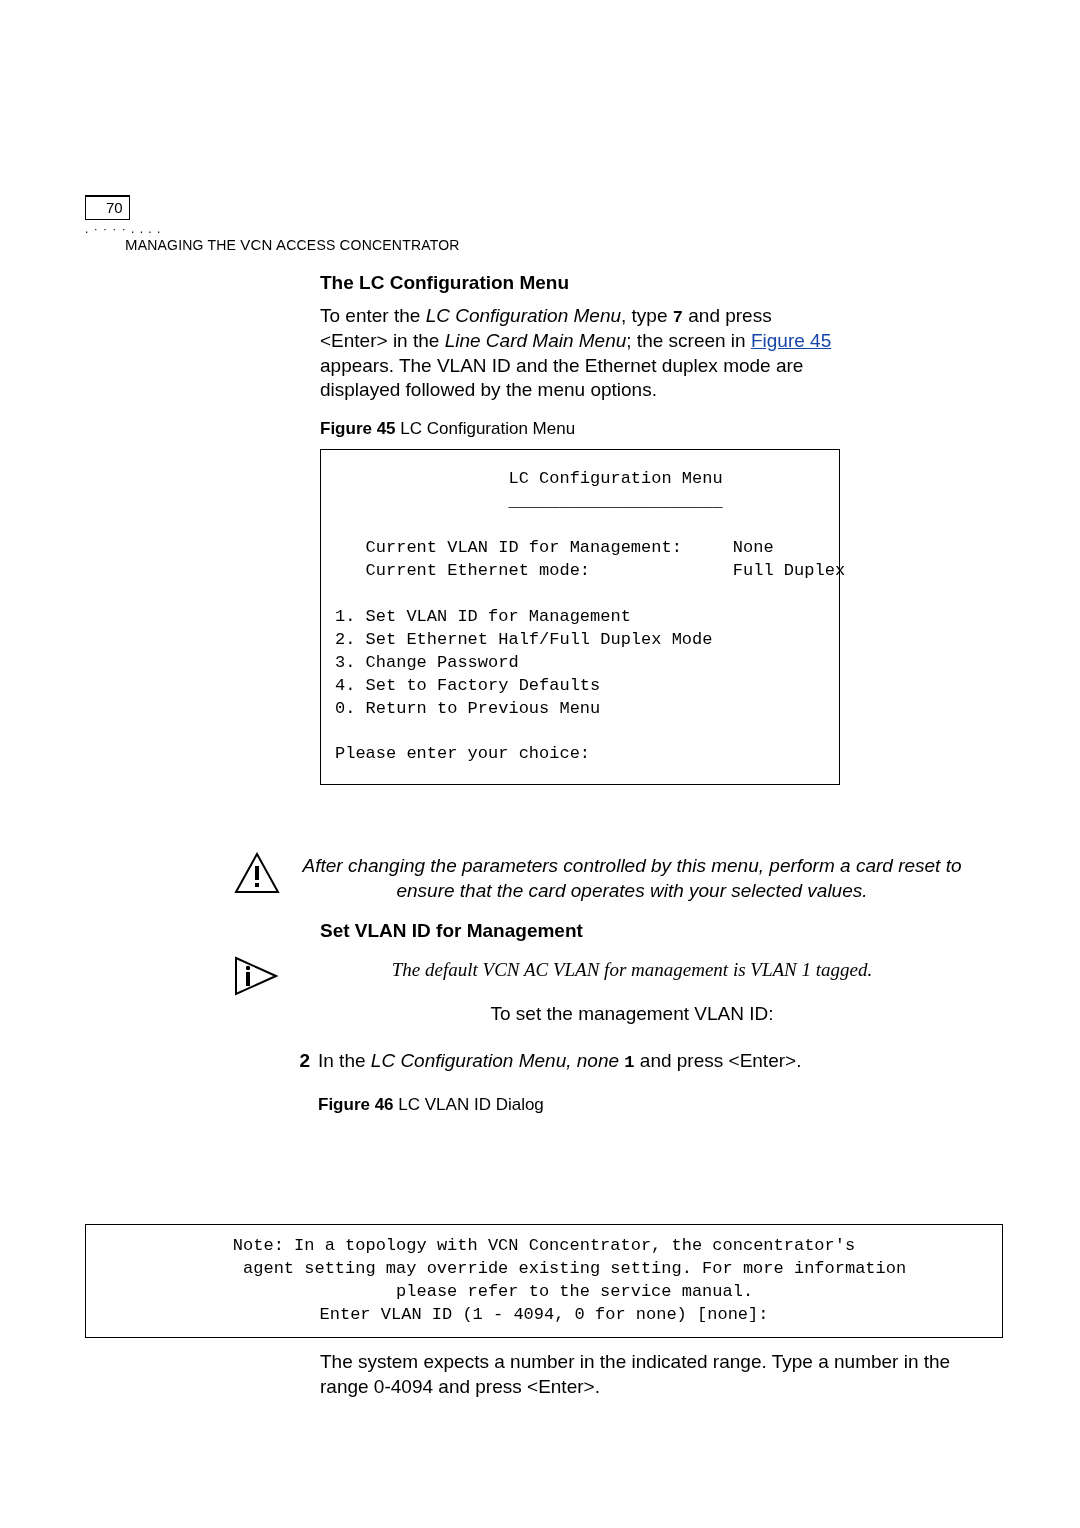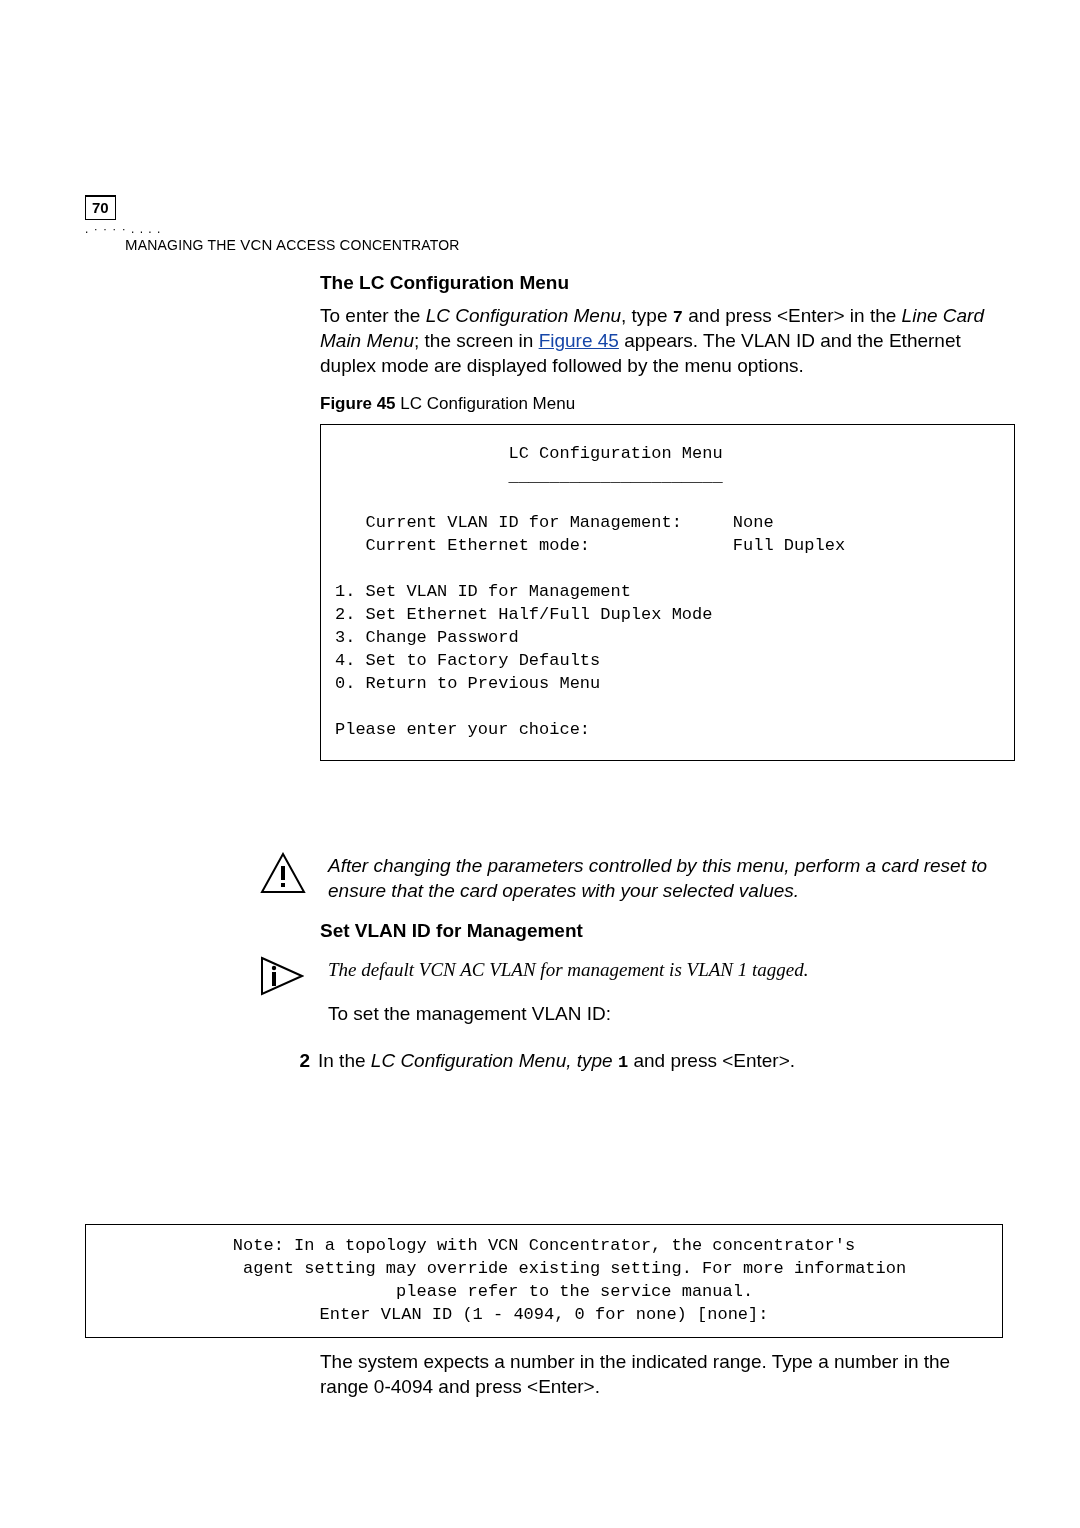--- a/index.html
+++ b/index.html
@@ -11,23 +11,23 @@
     color: #000;
     background: #fff;
     position: relative;
   }
   .page-num-box {
     position: absolute;
     left: 85px;
     top: 195px;
     border: 1px solid #000;
     border-top: 2px solid #000;
-    padding: 2px 6px 3px 6px;
+    padding: 2px 6px 3px 20px;
     font-size: 15px;
-    font-weight: bold;
+    font-weight: normal;
   }
   .dots-decor {
     position: absolute;
     left: 85px;
     top: 222px;
     font-size: 12px;
     letter-spacing: 1px;
     color: #000;
   }
   .running-header {
@@ -36,21 +36,21 @@
     top: 200px;
     font-size: 14px;
     letter-spacing: 0.2px;
     margin-top: 36px;
   }
   .running-header .cap { font-size: 15px; }
   .content {
     position: absolute;
     left: 320px;
     top: 272px;
-    width: 695px;
+    width: 520px;
   }
   .section-title {
     font-size: 19px;
     font-weight: bold;
     margin-bottom: 10px;
   }
   .body-text {
     font-size: 19px;
     line-height: 1.3;
     margin: 0 0 16px 0;
@@ -71,22 +71,23 @@
     border: 1px solid #000;
     padding: 18px 14px 18px 14px;
     font-family: "Courier New", monospace;
     font-size: 17px;
     line-height: 1.35;
     white-space: pre;
     margin-bottom: 14px;
   }
   .caution-row {
     position: absolute;
-    left: 260px;
+    left: 234px;
     width: 728px;
+    text-align: center;
   }
   .caution-icon-svg {
     position: absolute;
     left: 0;
     top: -2px;
     width: 46px;
     height: 42px;
   }
   .info-icon-svg {
     position: absolute;
@@ -210,21 +211,24 @@
   <div class="info-text">The default VCN AC VLAN for management is VLAN 1 tagged.</div>
 </div>
 
 <div class="caution-row" style="top: 1002px;">
   <div class="plain-text">To set the management VLAN ID:</div>
 </div>
 
 <div style="position:absolute; left:288px; top:1040px; width:692px;">
   <ol class="steps">
     <li>
-      <span class="num">2</span><span>In the </span><span class="italic">LC Configuration Menu, type </span><span class="mono-inline">1</span><span> and press &lt;Enter&gt;.</span>
+      <span class="num">2</span><span>In the </span><span class="italic">LC Configuration Menu, none </span><span class="mono-inline">1</span><span> and press &lt;Enter&gt;.</span>
+      <div class="fig-caption" style="margin-left:30px; margin-top:18px;">
+        <b>Figure 46</b><span>   LC VLAN ID Dialog</span>
+      </div>
     </li>
   </ol>
 </div>
 
 <div class="wide-code-box" style="top: 1224px;">Note: In a topology with VCN Concentrator, the concentrator's
       agent setting may override existing setting. For more information
       please refer to the service manual.
 Enter VLAN ID (1 - 4094, 0 for none) [none]:</div>
 
 <div style="position:absolute; left:320px; top:1350px; width:660px;">

